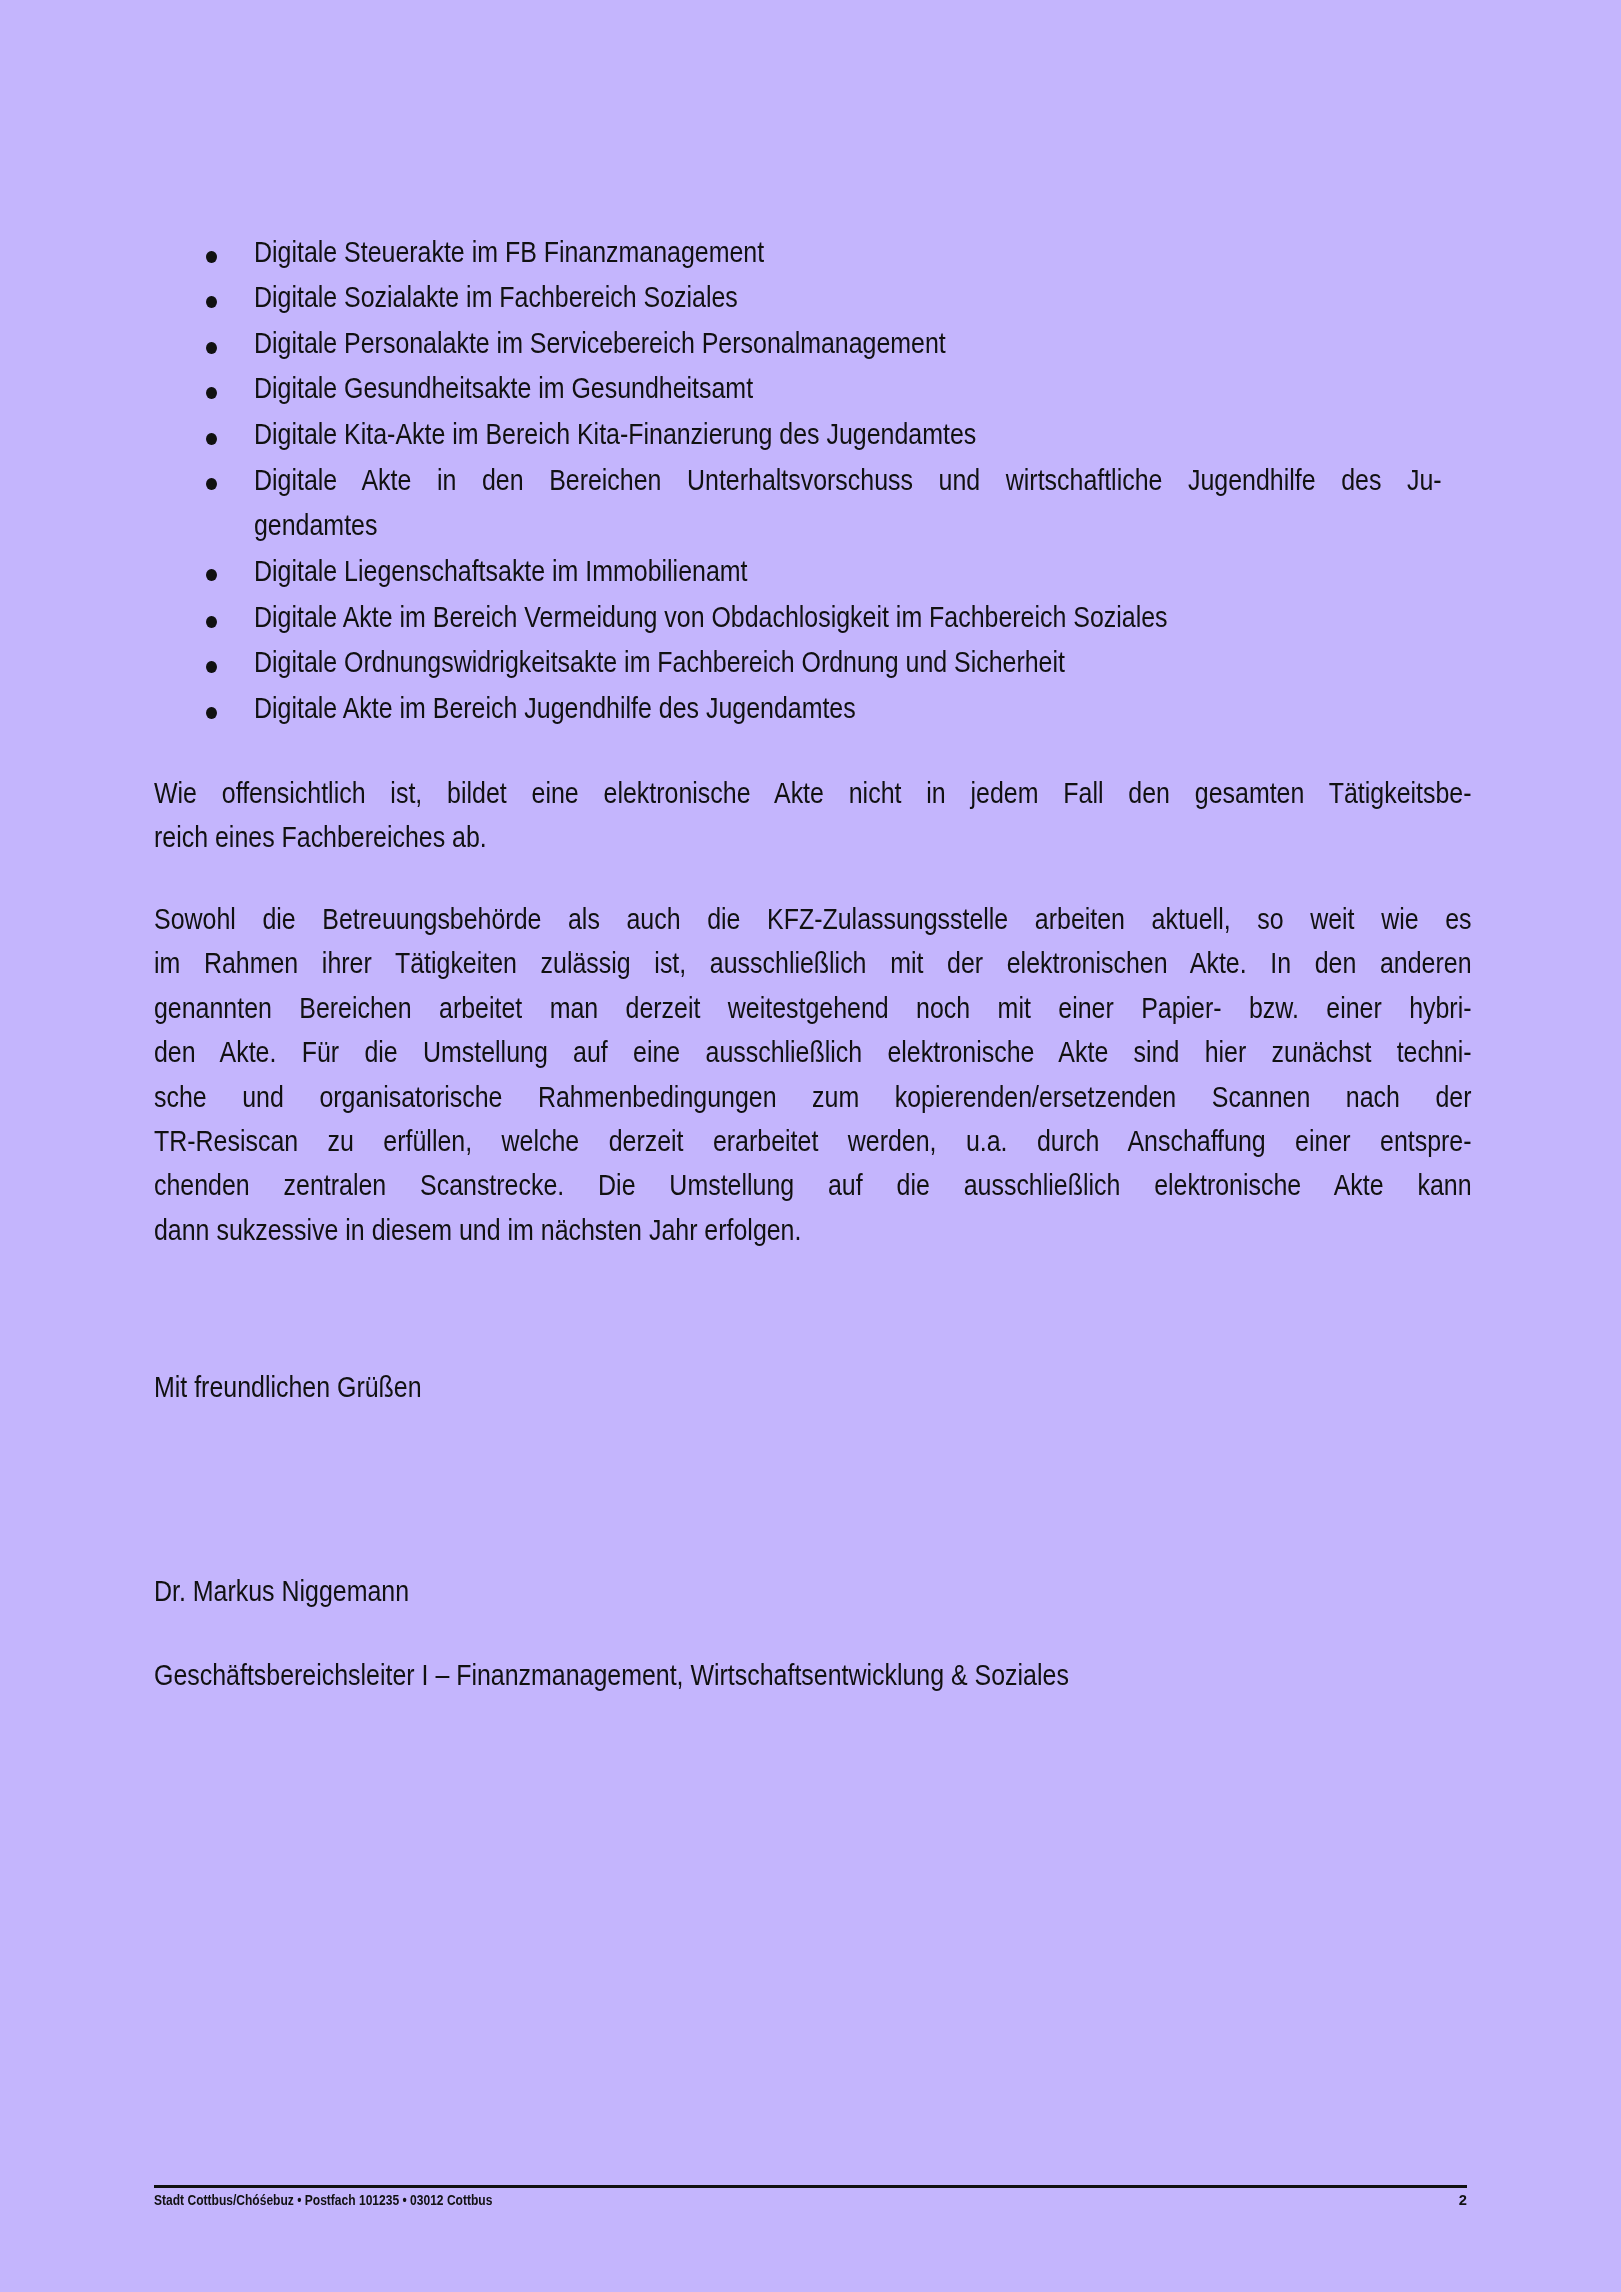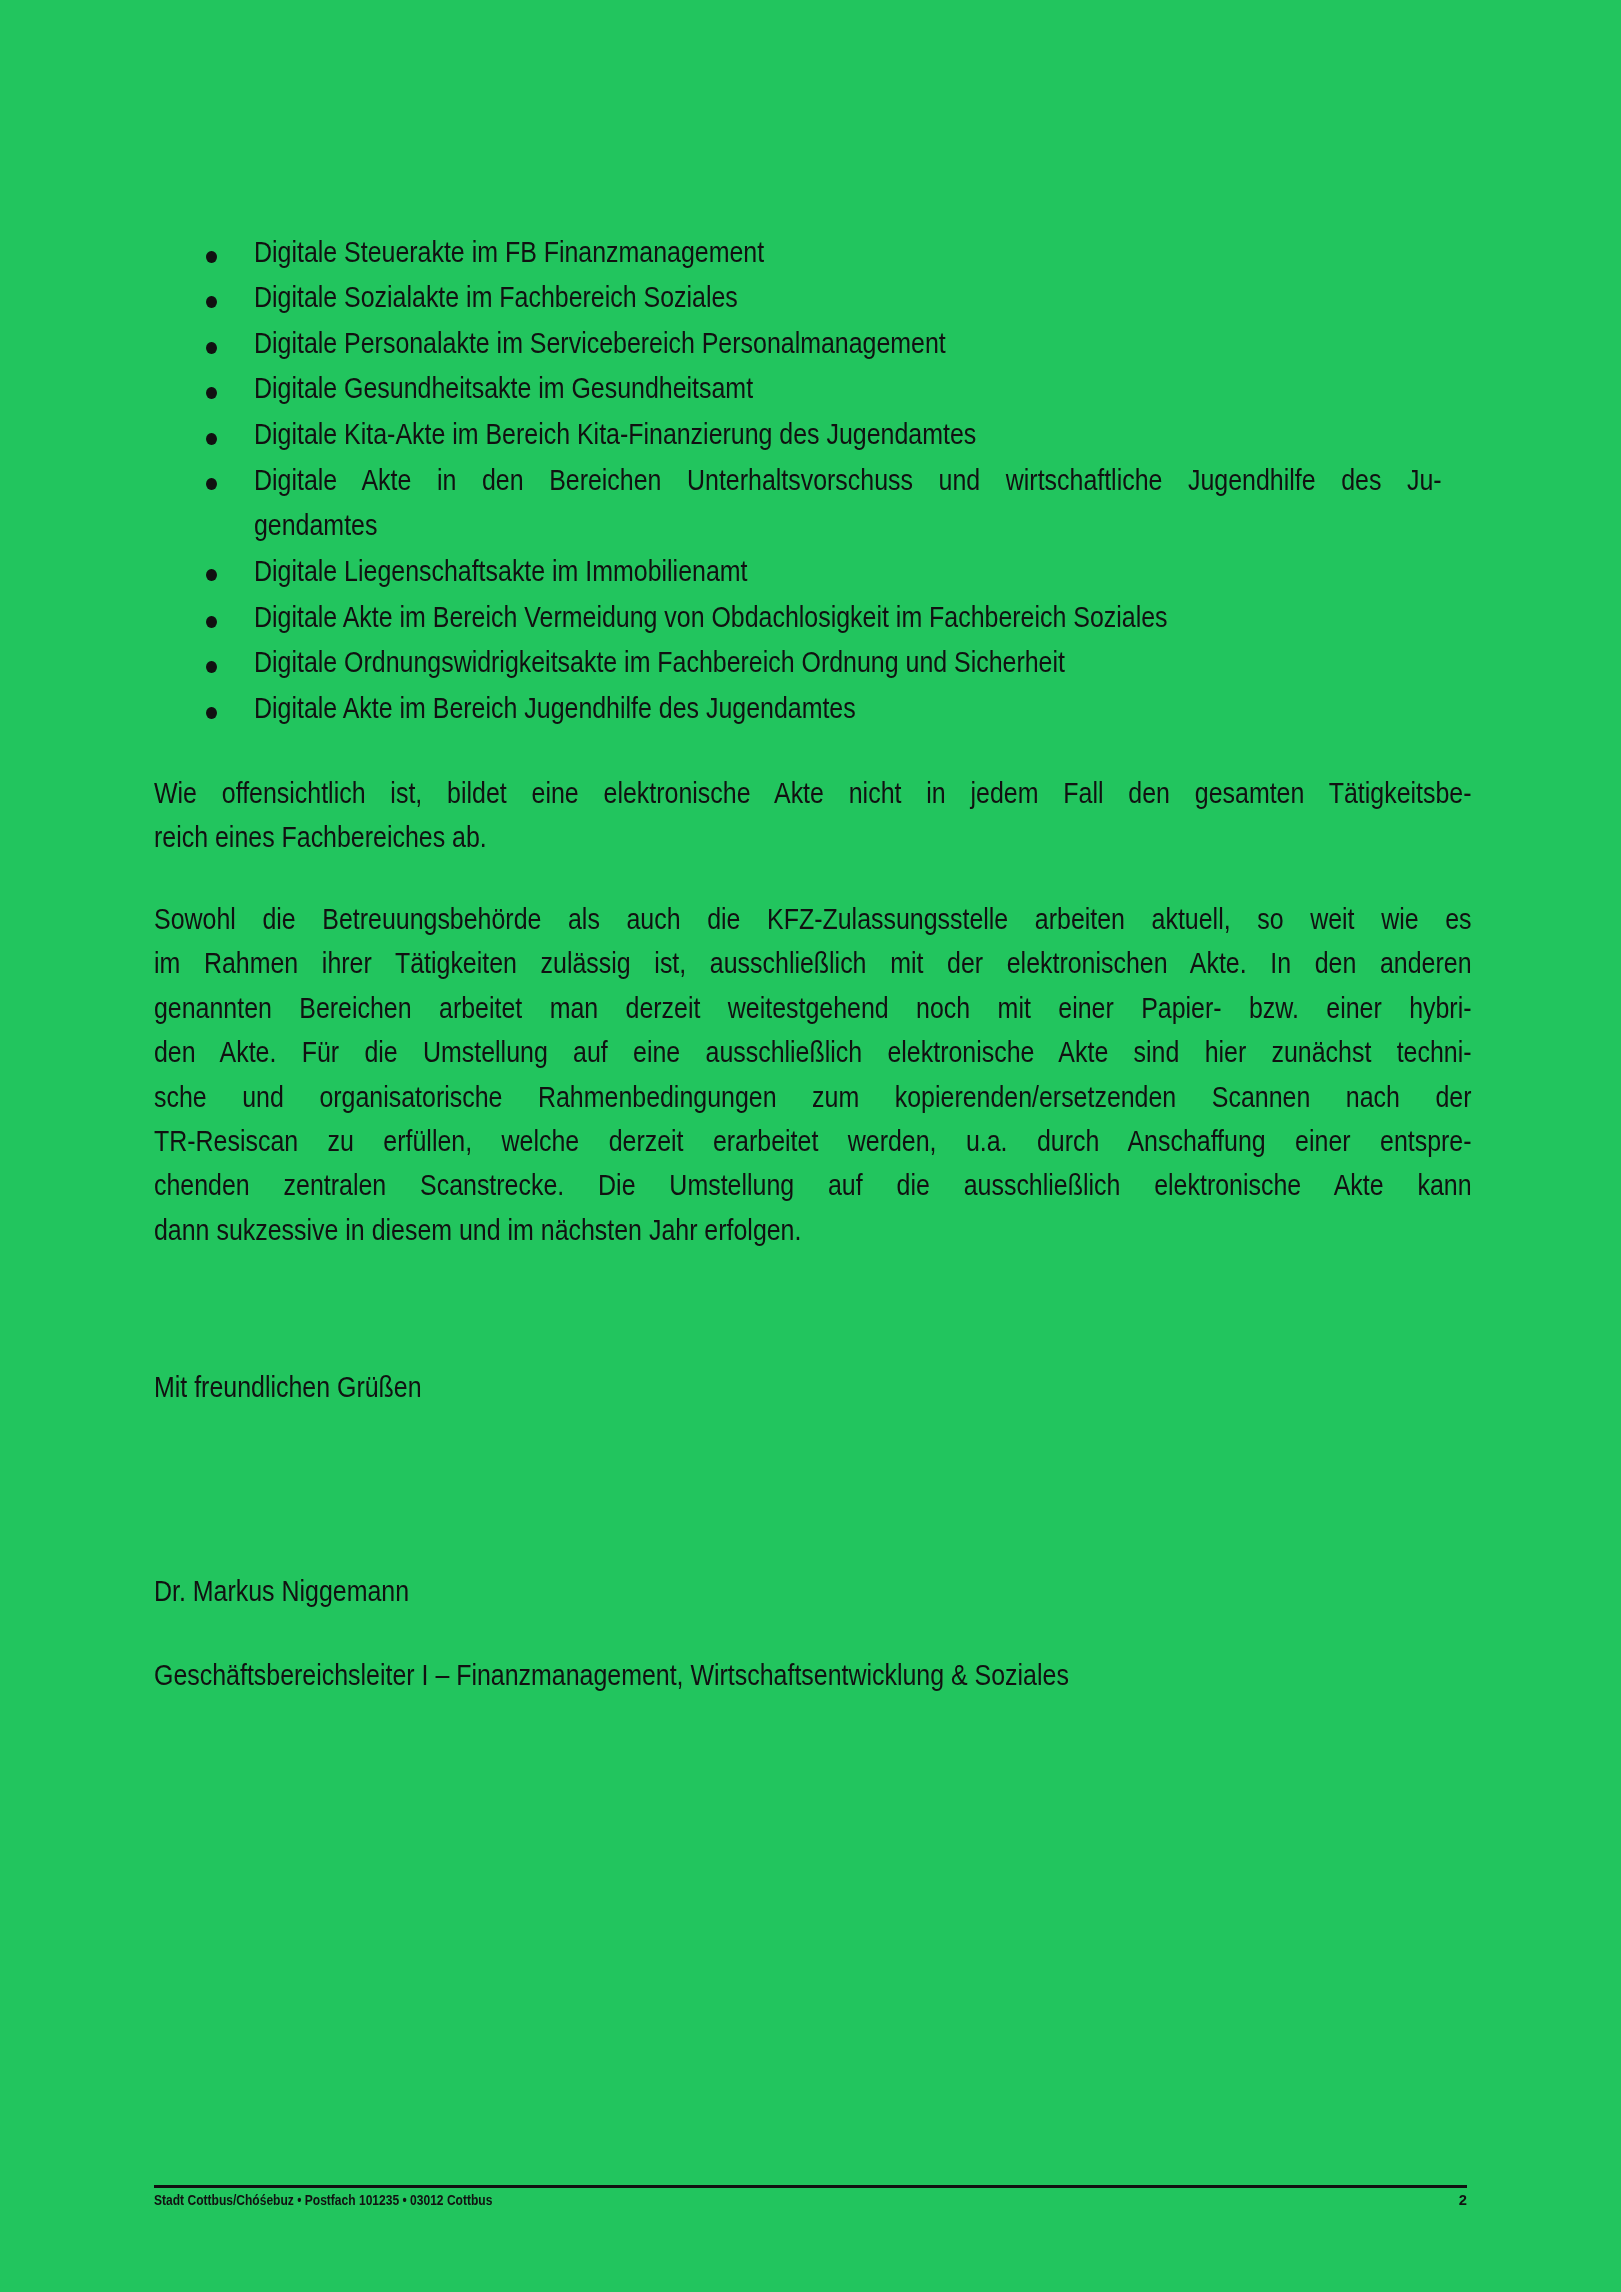--- a/index.html
+++ b/index.html
@@ -1,17 +1,17 @@
 <!DOCTYPE html>
 <html><head>
   <meta charset="utf-8">
   <style>
     html, body { margin: 0; padding: 0; background: #ffffff; }
     body { width: 1621px; height: 2293px; position: relative; overflow: hidden; }
-    .page { position: absolute; left: 0; top: 0; width: 1621px; height: 2293px; background: #22c55e; color: #111; }
+    .page { position: absolute; left: 0; top: 0; width: 1621px; height: 2293px; background: #c4b5fd; color: #111; }
     .ln {
       position: absolute;
       font-family: "Liberation Sans", sans-serif;
       font-size: 29px;
       line-height: 29px;
       white-space: nowrap;
       transform-origin: left top;
       transform: scaleX(0.86);
       color: #111;
     }

